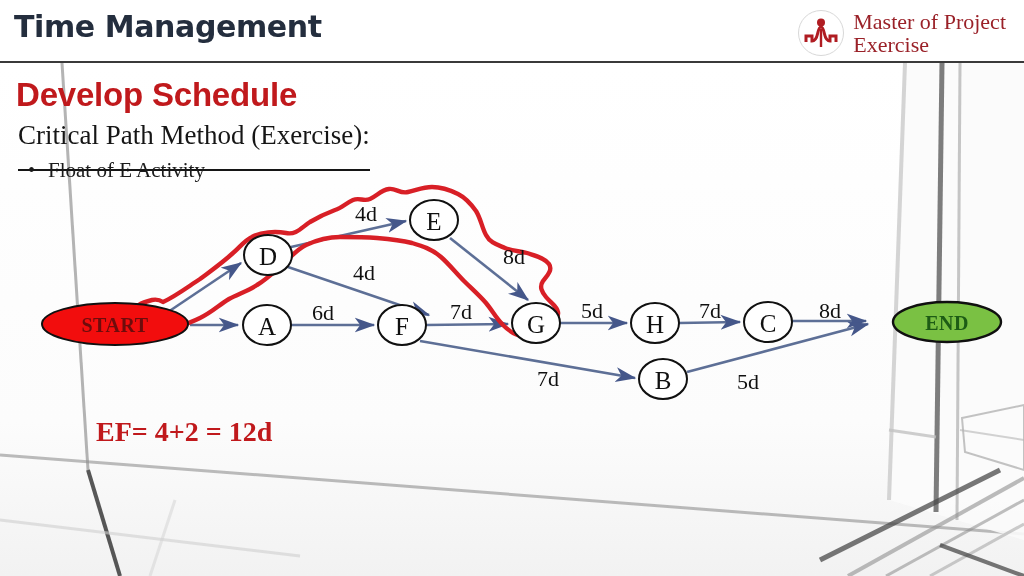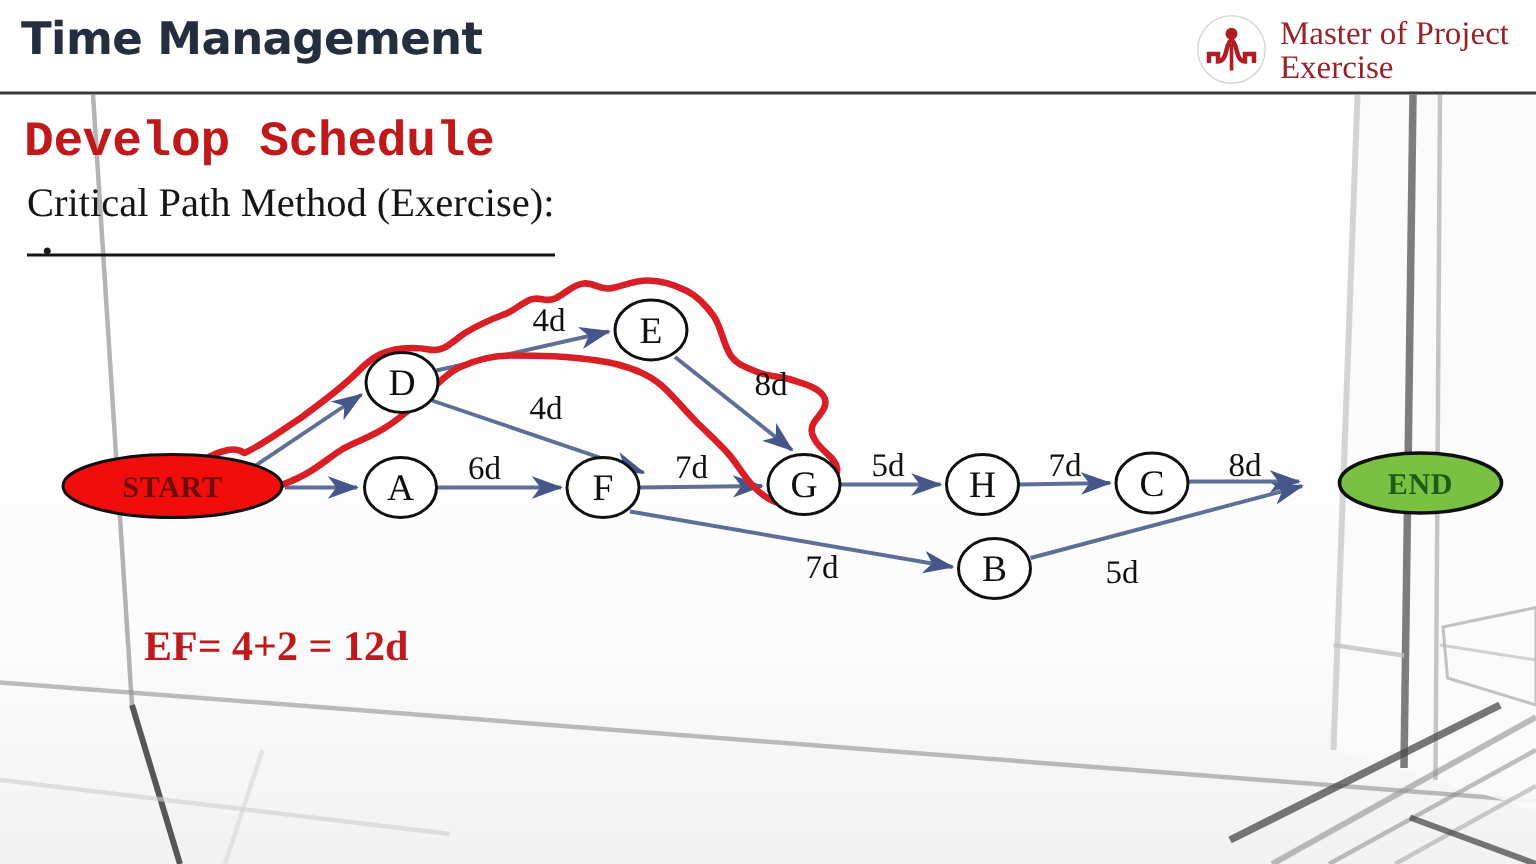--- a/index.html
+++ b/index.html
@@ -75,21 +75,21 @@
     font-size: 22px;
     white-space: nowrap;
   }
   #logo-text .l1, #logo-text .l2 { display: block; }
 
   
   #slide-title {
     position: absolute;
     left: 16px; top: 76px;
     z-index: 4;
-    font-family: Liberation Mono, monospace;
+    font-family: Liberation Sans, sans-serif;
     font-size: 33px;
     font-weight: bold;
     color: #c0191c;
     letter-spacing: -0.2px;
     white-space: nowrap;
   }
   #subtitle {
     position: absolute;
     left: 18px; top: 120px;
     z-index: 4;
@@ -219,20 +219,21 @@
     </div>
 
     <div id="header-rule"></div>
   </div>
 
   <div id="slide-title">Develop Schedule</div>
   <div id="subtitle">Critical Path Method (Exercise):</div>
 
   <div id="bullet-row">
     <span id="bullet-dot">•</span>
+    <span>Float of E Activity</span>
   </div>
 
   <svg id="diagram" viewBox="0 180 1024 230" preserveAspectRatio="none">
     <defs>
       <marker id="arrowHead" markerWidth="9" markerHeight="9" refX="7.5" refY="3.2" orient="auto" markerUnits="strokeWidth">
         <path d="M0,0.3 L8,3.2 L0,6.1 L2.2,3.2 Z" fill="#45578a"></path>
       </marker>
     </defs>
 
     <g>

